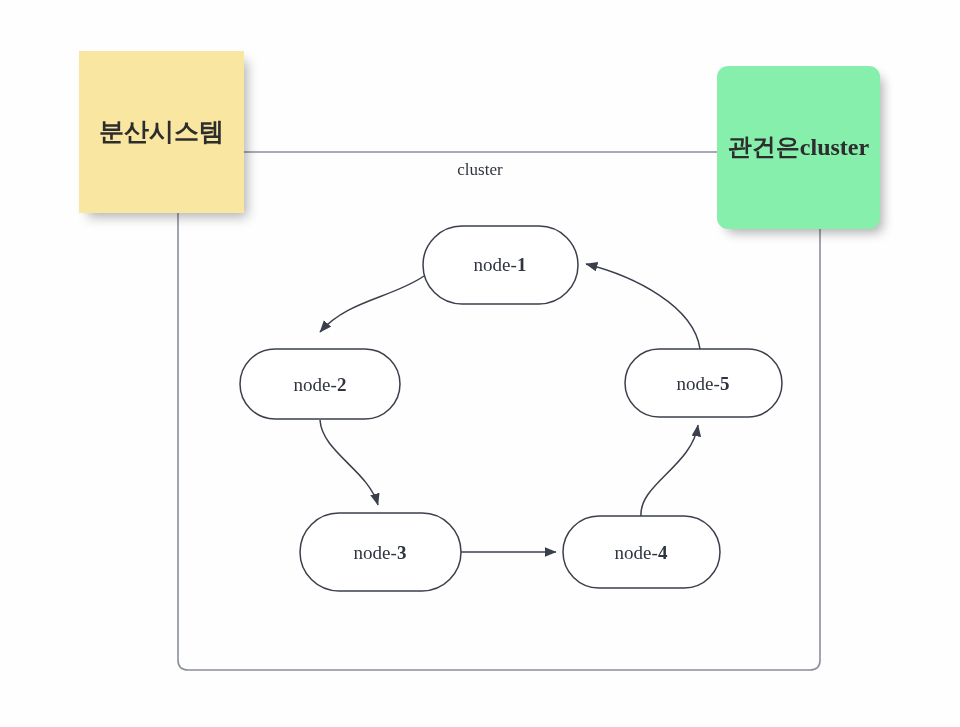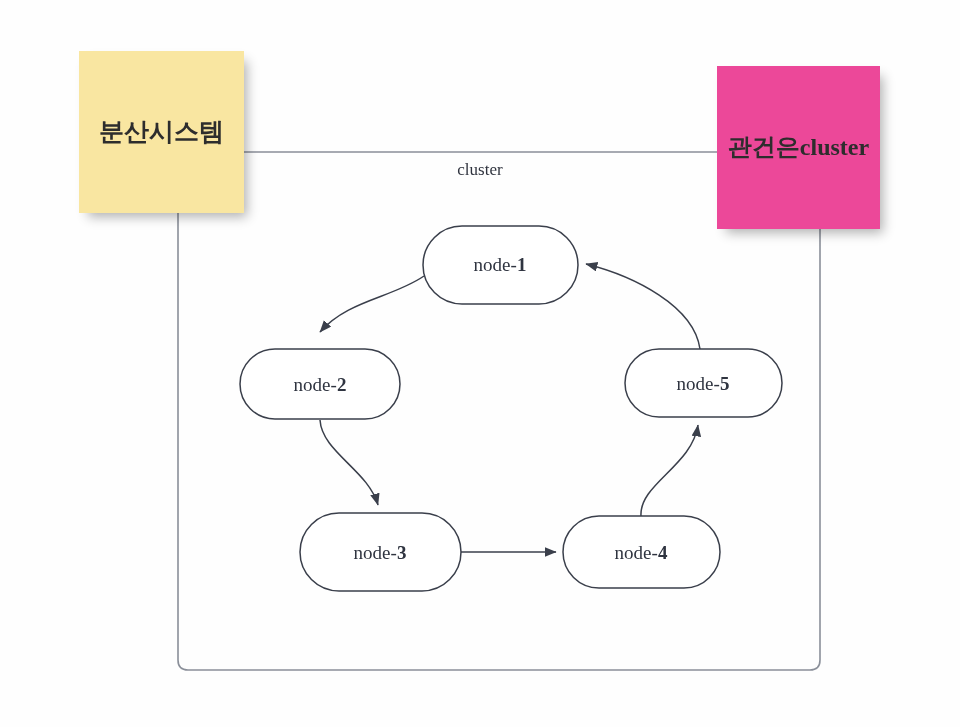--- a/index.html
+++ b/index.html
@@ -60,22 +60,23 @@
     width: 165px;
     height: 162px;
     background: #F9E6A1;
     font-size: 25px;
   }
   #sticky-pink {
     left: 717px;
     top: 66px;
     width: 163px;
     height: 163px;
-    background: #ec4899;
+    background: #86efac;
     font-size: 24px;
+    border-radius: 11px;
   }
 
   
   #cluster-label {
     position: absolute;
     left: 0;
     top: 160px;
     width: 960px;
     text-align: center;
     font-size: 17px;

